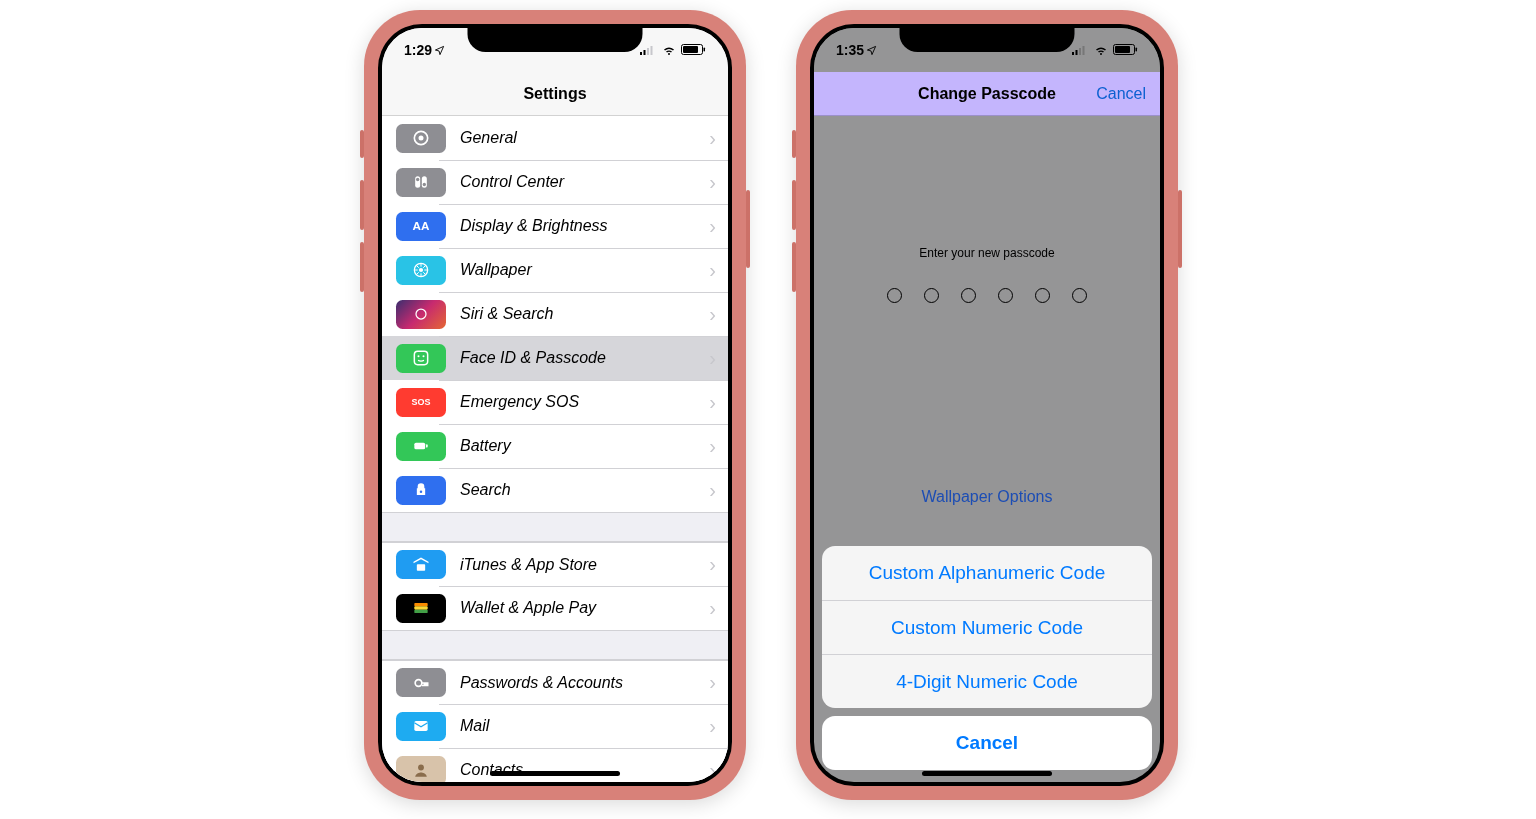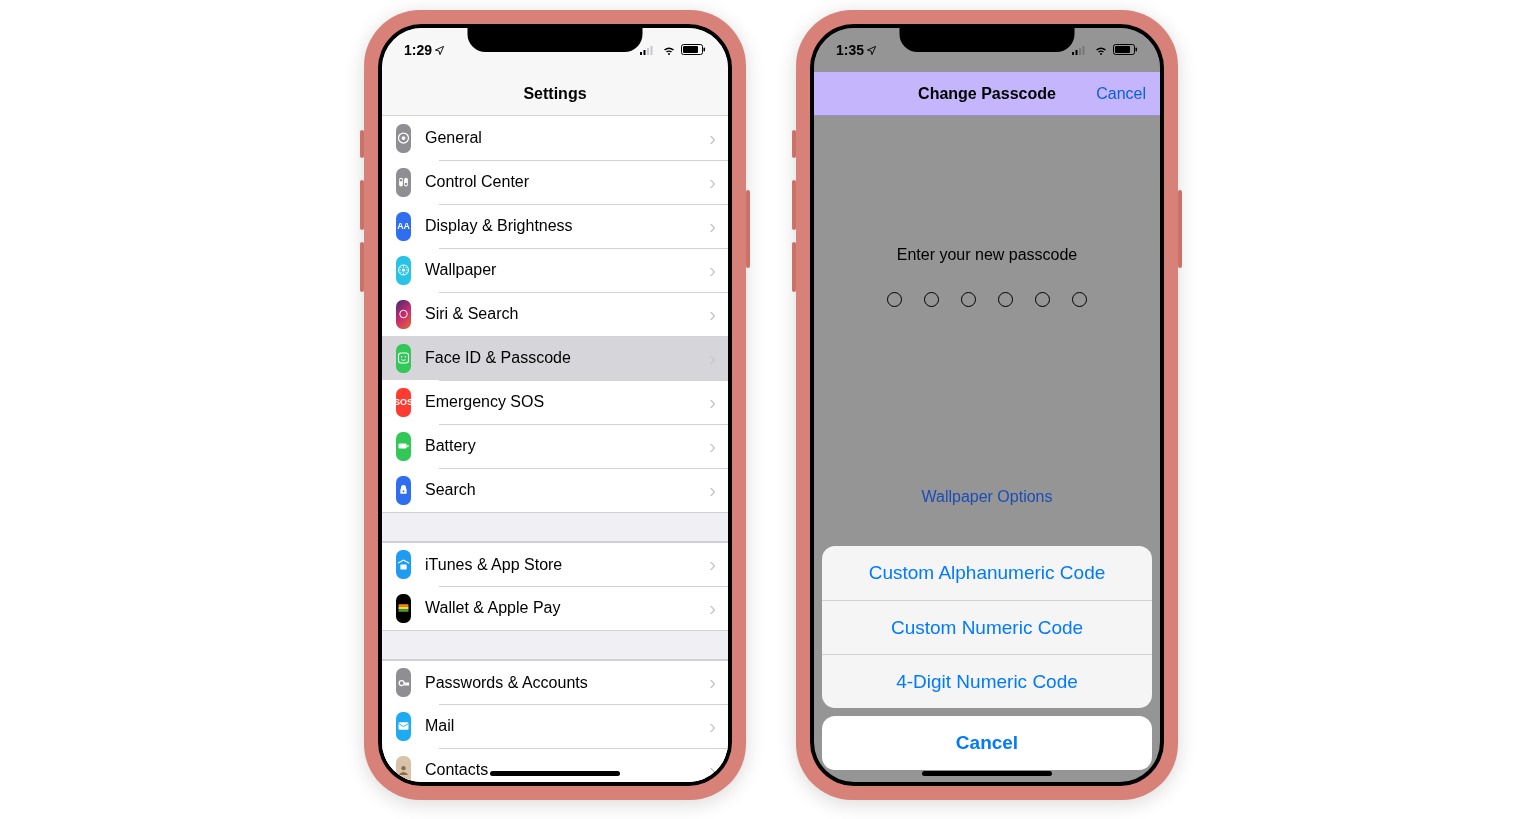--- a/index.html
+++ b/index.html
@@ -22,22 +22,22 @@
 .nav-bar { height: 44px; display: flex; align-items: center; justify-content: center; position: relative; border-bottom: 0.5px solid rgba(0,0,0,0.15); }
 .nav-bar.light { background: #f7f7f7; }
 .nav-bar.dim { background: #c4b5fd; border-bottom-color: rgba(0,0,0,0.2); }
 .nav-title { font-size: 16px; font-weight: 600; }
 .nav-right { position: absolute; right: 14px; font-size: 16px; color: #007aff; }
 .nav-bar.dim .nav-right { color: #0c60d1; }
 .list { background: #efeff4; }
 .group-gap { height: 30px; background: #efeff4; border-top: 0.5px solid #d1d1d5; border-bottom: 0.5px solid #d1d1d5; }
 .row { display: flex; align-items: center; background: #fff; min-height: 44px; padding-left: 14px; }
 .row.selected { background: #d6d6da; }
-.row .icon { width: 15px; height: 29px; border-radius: 6.5px; margin-right: 14px; flex-shrink: 0; display: flex; align-items: center; justify-content: center; font-size: 14px; color: #fff; font-weight: 700; }
-.row .label { flex: 1; font-size: 16px; color: #000; }
+.row .icon { width: 50px; height: 29px; border-radius: 6.5px; margin-right: 14px; flex-shrink: 0; display: flex; align-items: center; justify-content: center; font-size: 14px; color: #fff; font-weight: 700; }
+.row .label { flex: 1; font-size: 16px; color: #000; font-style: italic; }
 .row .chev { color: #c7c7cc; font-size: 20px; padding-right: 12px; }
 .row + .row { position: relative; }
 .row + .row::before { content: ""; position: absolute; left: 57px; right: 0; top: 0; height: 0.5px; background: #d1d1d5; }
 .group-first { border-top: 0.5px solid #d1d1d5; }
 
 .ic-general { background: #8e8e93; }
 .ic-control { background: #8e8e93; }
 .ic-display { background: #2f6fef; }
 .ic-wallpaper { background: #29c3e6; }
 .ic-siri { background: linear-gradient(135deg,#3b2e6f,#c72a6f,#e56733); }
@@ -45,21 +45,21 @@
 .ic-sos { background: #ff3b30; color:#fff; font-size:9px; }
 .ic-battery { background: #33c758; }
 .ic-privacy { background: #2f6fef; }
 .ic-itunes { background: #1f9cf2; }
 .ic-wallet { background: #000; }
 .ic-passwords { background: #8e8e93; }
 .ic-mail { background: #1eabf1; }
 .ic-contacts { background: #d8c3aa; }
 .home-indicator { position: absolute; bottom: 6px; left: 50%; transform: translateX(-50%); width: 130px; height: 5px; background: #000; border-radius: 4px; z-index: 90; }
 .passcode-area { padding-top: 130px; text-align: center; }
-.passcode-prompt { font-size: 16px; color: #000; margin-bottom: 28px; }
+.passcode-prompt { font-size: 12px; color: #000; margin-bottom: 28px; }
 .dots { display: flex; justify-content: center; gap: 22px; }
 .dot { width: 15px; height: 15px; border: 1.5px solid #000; border-radius: 50%; }
 .options-link { position: absolute; left: 0; right: 0; top: 460px; text-align: center; color: #1c4db4; font-size: 16px; }
 .dim-bg { background: #959596; }
 .action-sheet { position: absolute; left: 8px; right: 8px; bottom: 12px; z-index: 80; }
 .sheet-group { background: rgba(248,248,248,0.97); border-radius: 13px; overflow: hidden; margin-bottom: 8px; }
 .sheet-btn { height: 54px; display: flex; align-items: center; justify-content: center; font-size: 19px; color: #007aff; }
 .sheet-btn + .sheet-btn { border-top: 0.5px solid #d1d1d5; }
 .sheet-cancel { background: #fff; border-radius: 13px; height: 54px; display: flex; align-items: center; justify-content: center; font-size: 19px; font-weight: 600; color: #007aff; }
 svg.glyph { display: block; }

